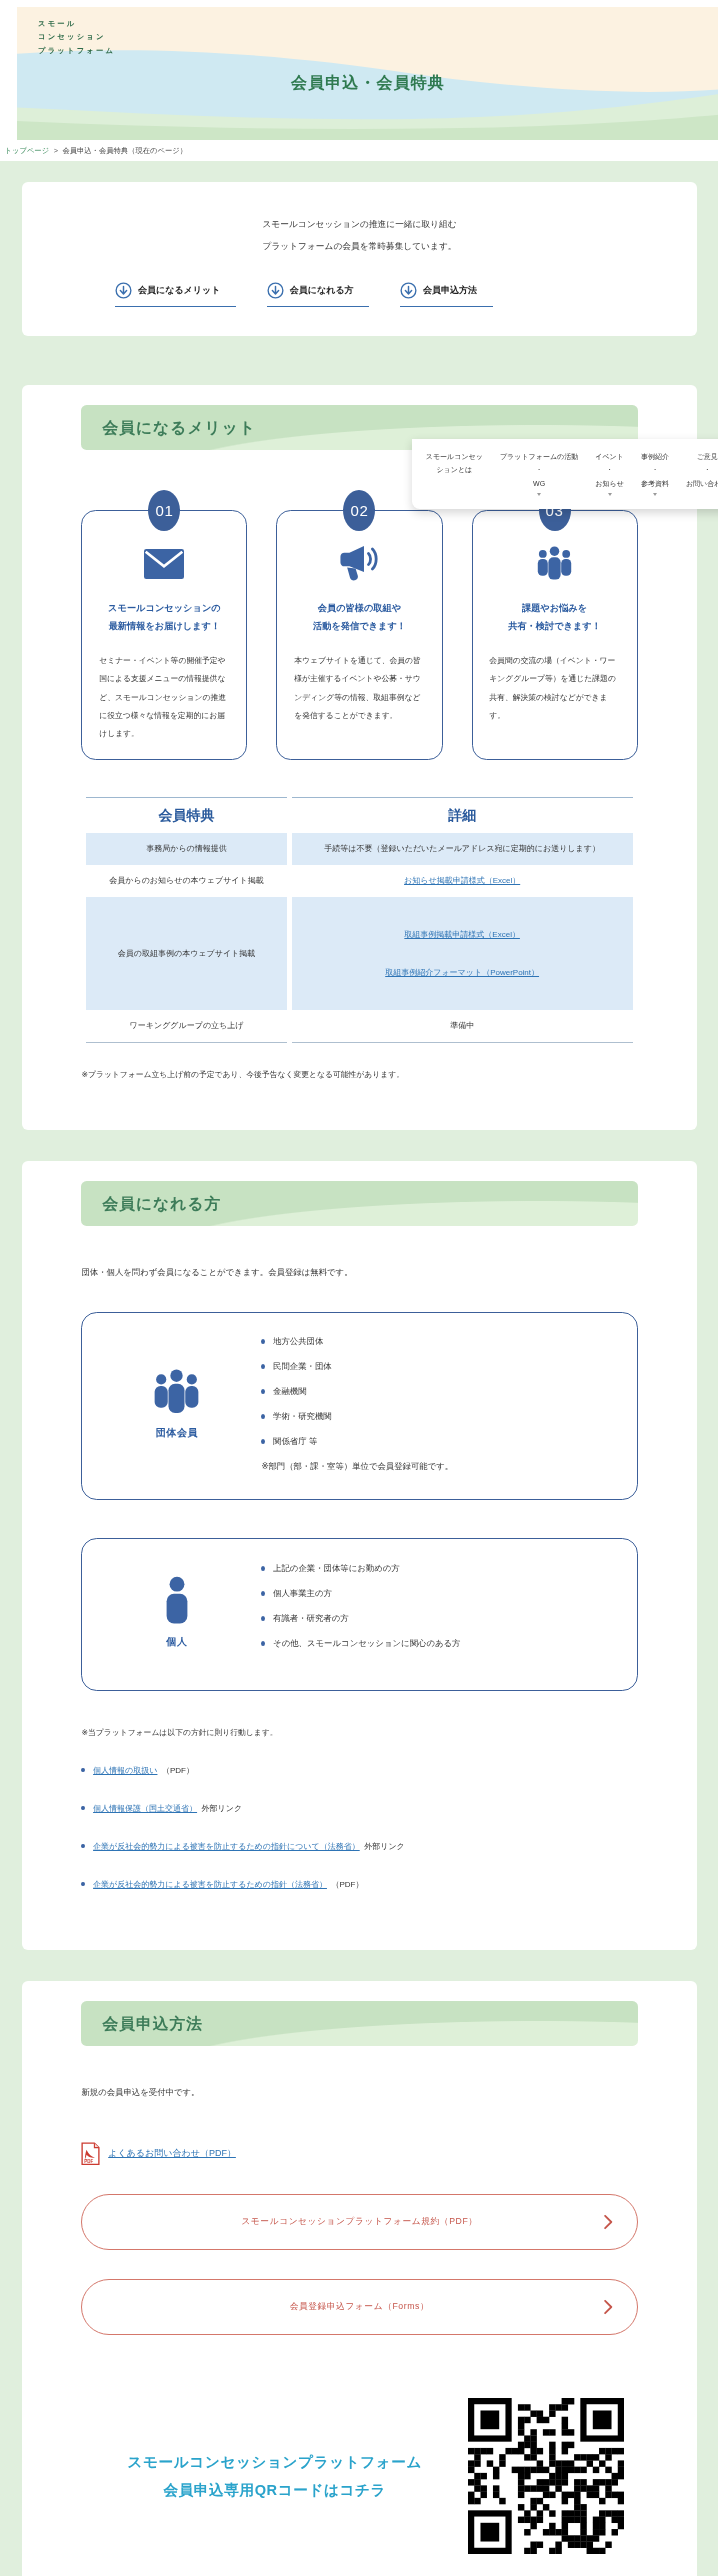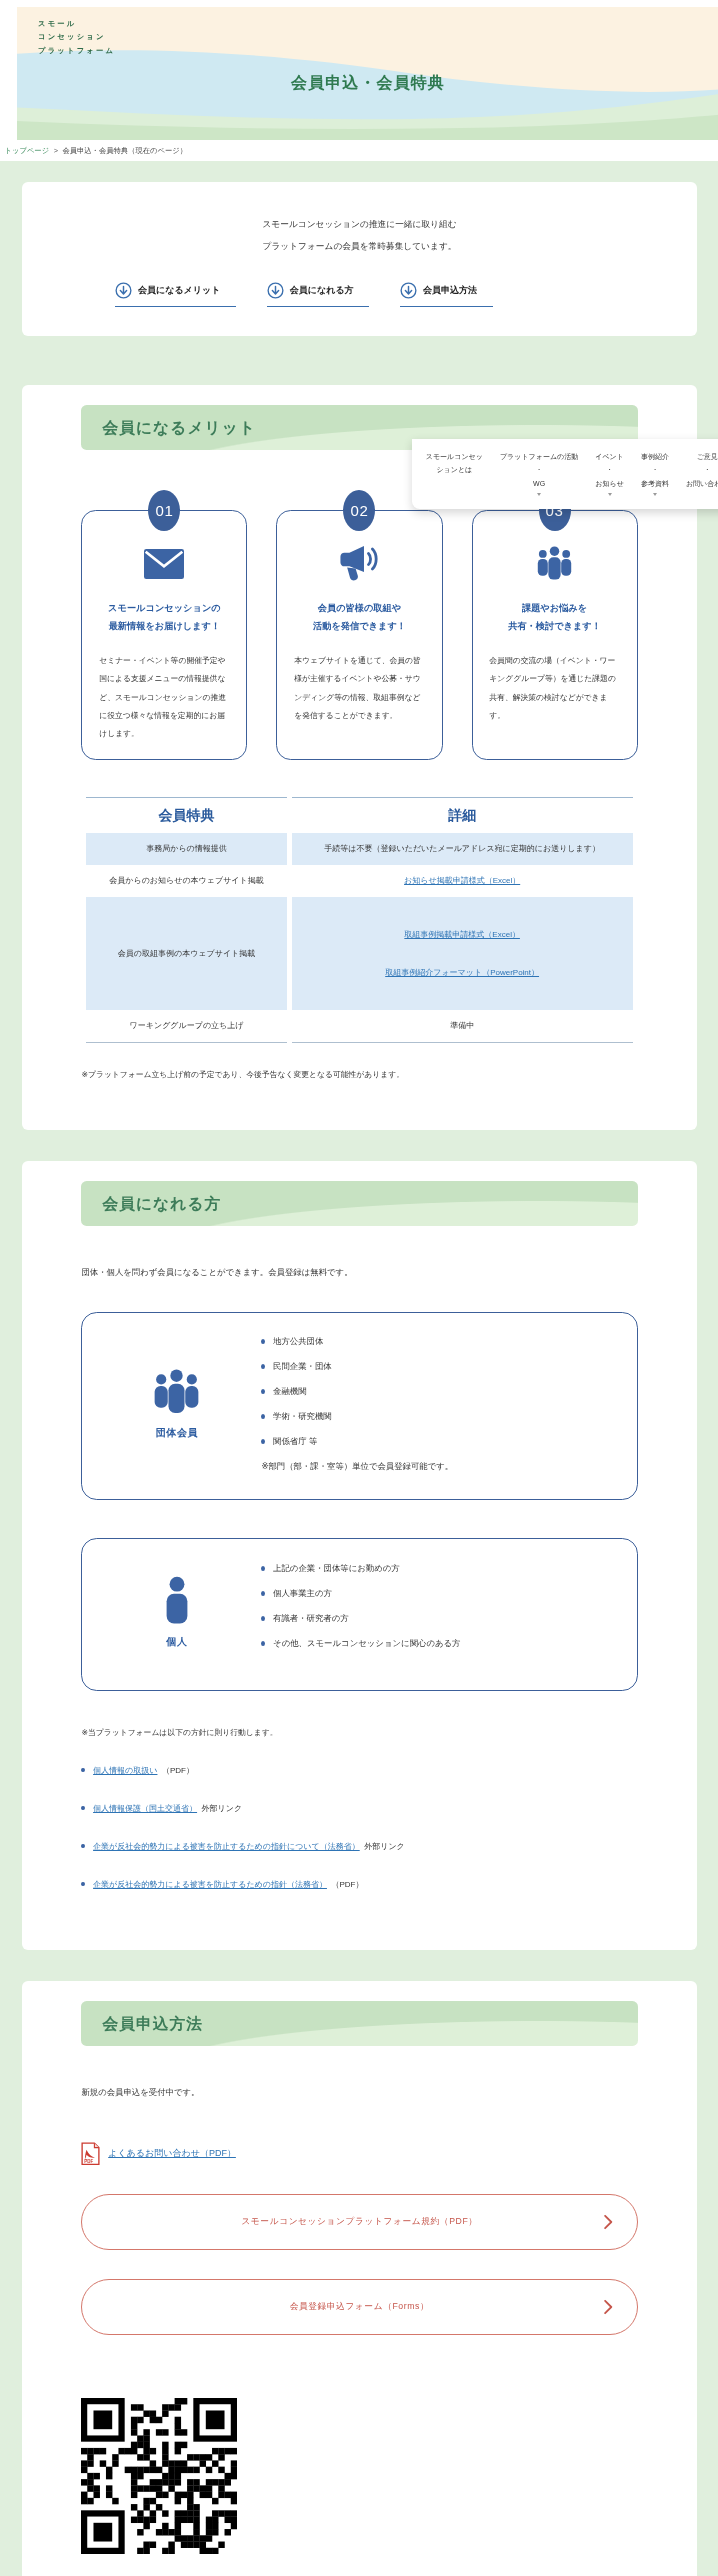--- a/index.html
+++ b/index.html
@@ -403,20 +403,24 @@
     </div>
 
     <div class="app-button">
       <span class="btn-label">会員登録申込フォーム（Forms）</span>
       <svg class="chev" width="9" height="14.6" viewBox="0 0 16 26">
           <path d="M2 2 L13 13 L2 24" fill="none" stroke="#c5554a" stroke-width="3.2" stroke-linecap="round" stroke-linejoin="round"></path>
         </svg>
     </div>
 
     <div class="qr-block">
+      <div class="qr-caption">
+        <span>スモールコンセッションプラットフォーム</span><br>
+        <span>会員申込専用QRコードはコチラ</span>
+      </div>
       <div class="qr-box" id="qr-box"><svg width="156" height="156" viewBox="0 0 278 278" xmlns="http://www.w3.org/2000/svg">
             <rect width="278" height="278" fill="#fff"></rect>
             <rect x="166.79999999999998" y="0" width="11.52" height="11.52" fill="#000"></rect>
             <rect x="177.92" y="0" width="11.52" height="11.52" fill="#000"></rect>
             <rect x="88.96" y="11.12" width="11.52" height="11.52" fill="#000"></rect>
             <rect x="100.08" y="11.12" width="11.52" height="11.52" fill="#000"></rect>
             <rect x="144.56" y="11.12" width="11.52" height="11.52" fill="#000"></rect>
             <rect x="155.67999999999998" y="11.12" width="11.52" height="11.52" fill="#000"></rect>
             <rect x="166.79999999999998" y="11.12" width="11.52" height="11.52" fill="#000"></rect>
             <rect x="111.19999999999999" y="22.24" width="11.52" height="11.52" fill="#000"></rect>

